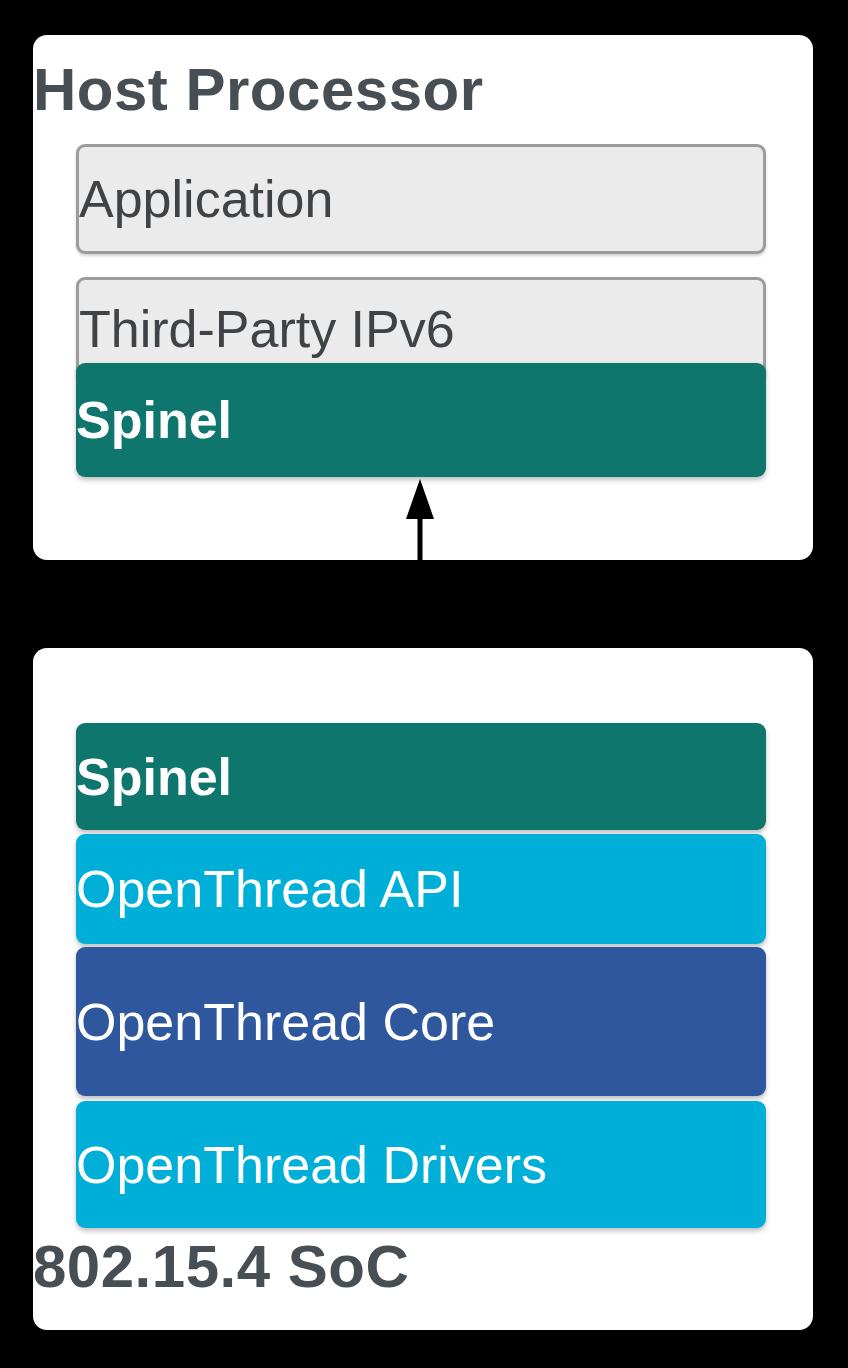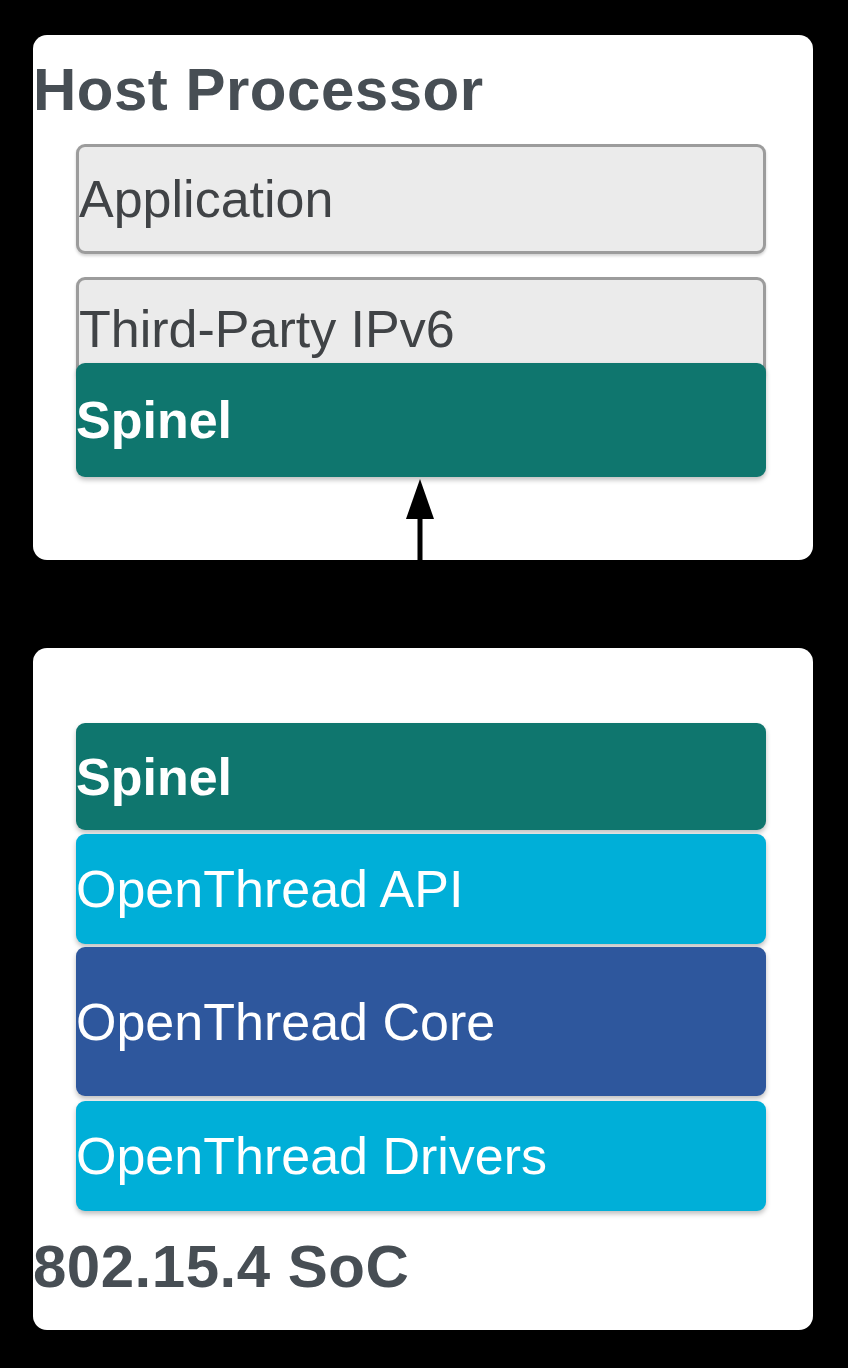--- a/index.html
+++ b/index.html
@@ -74,21 +74,21 @@
 
   
   #layer-application      { top: 109px; height: 110px; }
   #layer-third-party-ipv6 { top: 210px; height: 104px; margin-top: 32px; }
   #layer-spinel-host      { top: 328px; height: 114px; }
 
   
   #layer-spinel-soc         { top: 75px;  height: 107px; }
   #layer-openthread-api     { top: 186px; height: 110px; }
   #layer-openthread-core    { top: 299px; height: 149px; }
-  #layer-openthread-drivers { top: 453px; height: 110px; }
+  #layer-openthread-drivers { top: 453px; height: 127px; }
 
   #connector-arrow {
     position: absolute;
     left: 402px;
     top: 477px;
     width: 36px;
     height: 248px;
   }
 </style>
 </head>

